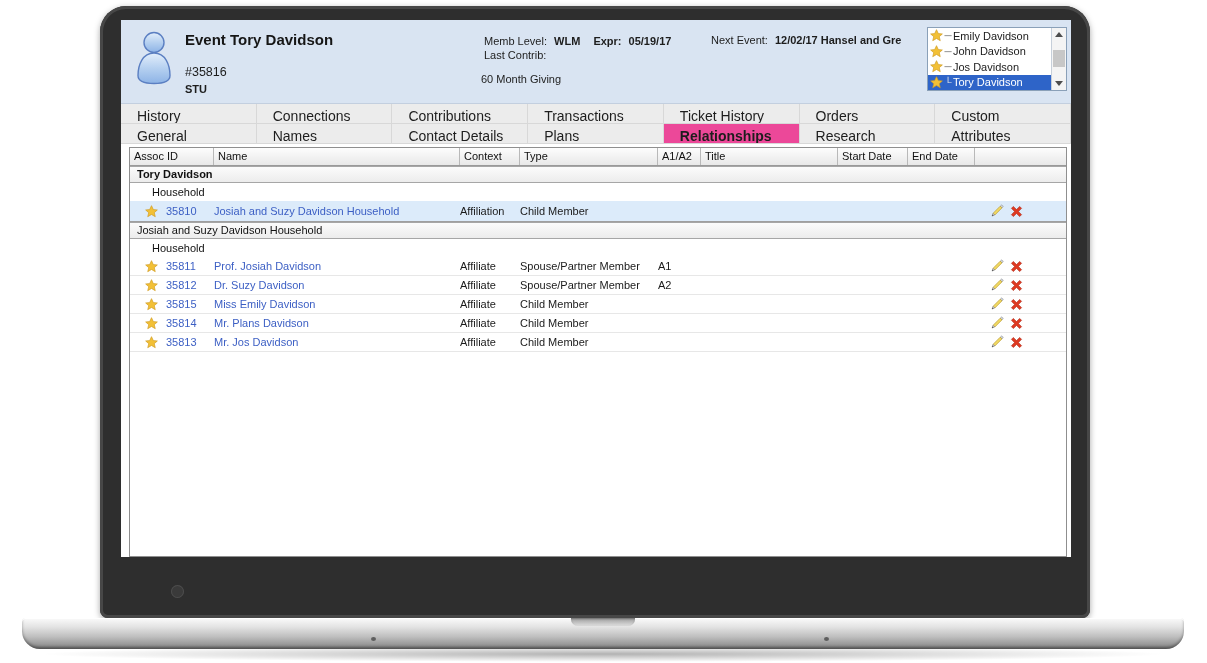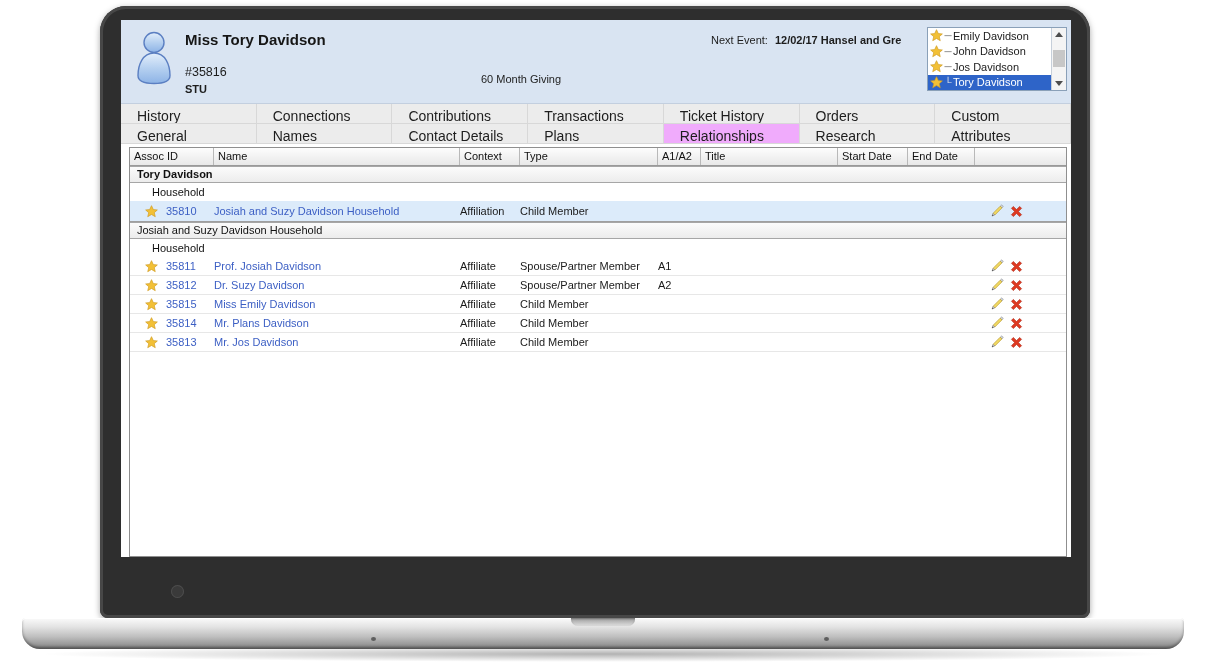--- a/index.html
+++ b/index.html
@@ -51,21 +51,21 @@
   .lb-arrow{position:absolute;left:0;width:100%;height:13px;display:flex;align-items:center;justify-content:center;cursor:pointer}
   .lb-arrow.up{top:0}.lb-arrow.down{bottom:0}
   .tri-up{width:0;height:0;border-left:4px solid transparent;border-right:4px solid transparent;border-bottom:5px solid #4d4d4d}
   .tri-down{width:0;height:0;border-left:4px solid transparent;border-right:4px solid transparent;border-top:5px solid #4d4d4d}
   .lb-thumb{position:absolute;left:1px;right:1px;top:22px;height:17px;background:#c7c7c7;cursor:pointer}
 
   .tabs{position:absolute;left:0;top:84px;width:100%;height:40px;display:grid;
     grid-template-columns:repeat(7,1fr);grid-auto-rows:20px;background:var(--tab-bg)}
   .tab{font-size:14px;color:#1d1d1d;padding:4px 0 0 16px;border-right:1px solid #d8d8d8;border-bottom:1px solid #d8d8d8;
     white-space:nowrap;overflow:hidden;cursor:pointer}
-  .tab.active{background:#f0abfc;font-weight:normal}
+  .tab.active{background:#ec4899;font-weight:bold}
 
   .grid{position:absolute;left:8px;top:127px;width:938px;height:410px;border:1px solid #8f8f8f;background:#fff;font-size:11px}
   .grid-header{display:grid;grid-template-columns:var(--cols);height:18px;
     background:linear-gradient(#fdfdfd,#e8e8e8);border-bottom:1px solid #999}
   .gh-cell{padding:2px 4px 0;border-right:1px solid #b9b9b9;color:#111;white-space:nowrap;overflow:hidden;cursor:pointer}
   .gh-cell:last-child{border-right:none}
 
   .group-row{height:17px;line-height:15px;background:linear-gradient(#fbfbfb,#ececec);
     border-bottom:1px solid #a6a6a6;padding-left:7px;white-space:nowrap;color:#111}
   .group-row.bold{font-weight:bold}
@@ -102,23 +102,34 @@
         <linearGradient id="pg" x1="0" y1="0" x2="0" y2="1">
           <stop offset="0" stop-color="#e3eefb"></stop>
             <stop offset="0.5" stop-color="#b5d0f0"></stop>
             <stop offset="1" stop-color="#8db3e6"></stop>
         </linearGradient>
       </defs>
       <circle cx="21" cy="11.5" r="10" fill="url(#pg)" stroke="#5b7fc2" stroke-width="1.4"></circle>
       <path d="M21 22 C9.5 22 5 34 5 44.5 C5 50.5 11 52.5 21 52.5 C31 52.5 37 50.5 37 44.5 C37 34 32.5 22 21 22 Z" fill="url(#pg)" stroke="#5b7fc2" stroke-width="1.4"></path>
     </svg>
     <div class="name-block">
-      <div class="patron-name">Miss Tory Davidson</div>
+      <div class="patron-name">Event Tory Davidson</div>
       <div class="patron-id">#35816</div>
       <div class="patron-type">STU</div>
+    </div>
+    <div class="mid-info">
+      <div>
+        <span>Memb Level:</span>
+        <span class="b ml4">WLM</span>
+        <span class="b ml10">Expr:</span>
+        <span class="b ml4">05/19/17</span>
+      </div>
+      <div>
+        <span>Last Contrib:</span>
+      </div>
     </div>
     <div class="giving">60 Month Giving</div>
     <div class="next-event">
       <span>Next Event:</span>
       <span class="b ml4">12/02/17 Hansel and Gre</span>
     </div>
     <div class="family-listbox">
       <div class="lb-items">
           <div class="lb-item">
             <svg width="13" height="13" viewBox="0 0 20 20">

